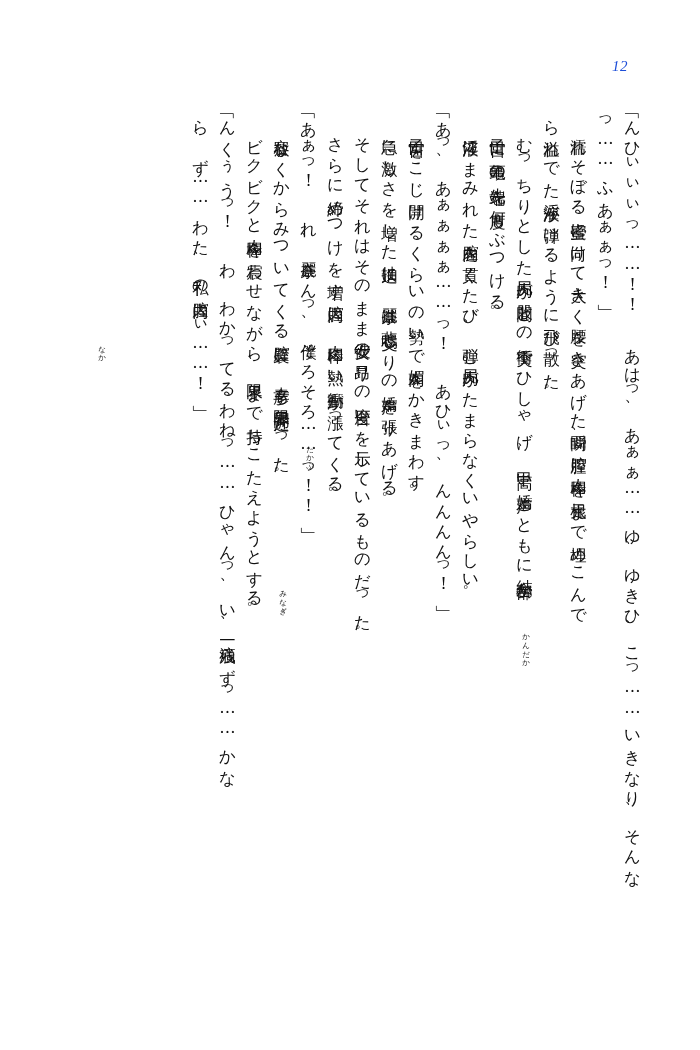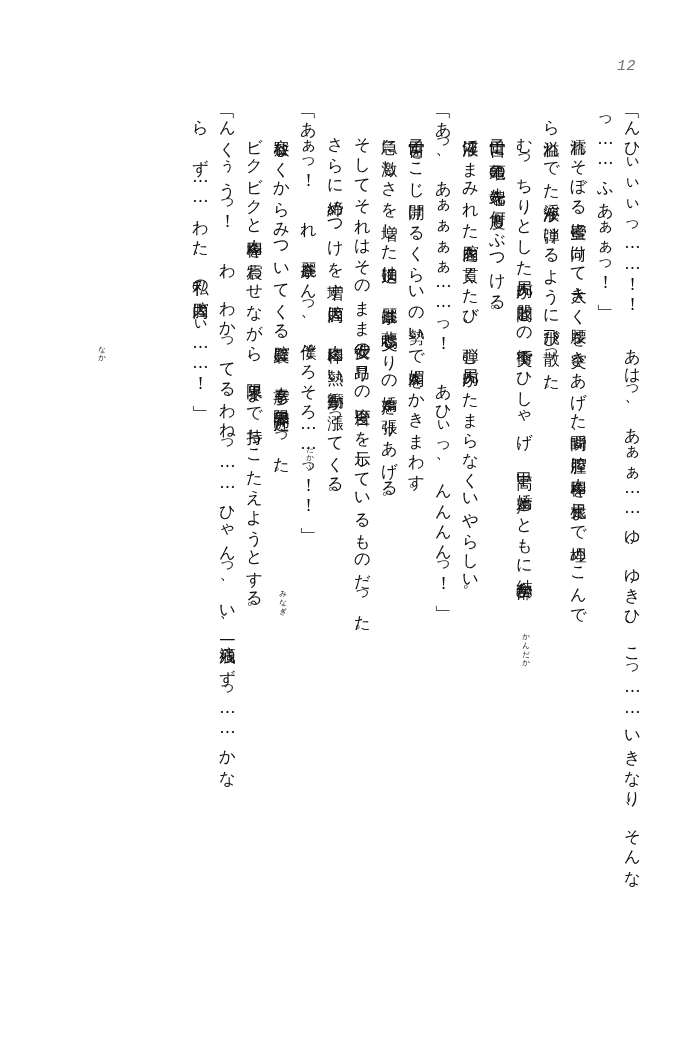--- a/index.html
+++ b/index.html
@@ -12,25 +12,25 @@
     width: 700px;
     height: 1050px;
     background: #ffffff;
     overflow: hidden;
     font-family: "Liberation Serif", "DejaVu Serif", serif;
     color: #1a1a1a;
   }
   .page-number {
     position: absolute;
     top: 58px;
-    right: 64px;
+    right: 72px;
     font-size: 15px;
     font-style: italic;
-    font-family: Liberation Mono, monospace;
-    color: #737373;
+    font-family: Liberation Serif, serif;
+    color: #1d4ed8;
     letter-spacing: 0.5px;
   }
   .text-body {
     position: absolute;
     top: 108px;
     left: 60px;
     right: 60px;
     height: 880px;
     display: flex;
     flex-direction: row-reverse;

